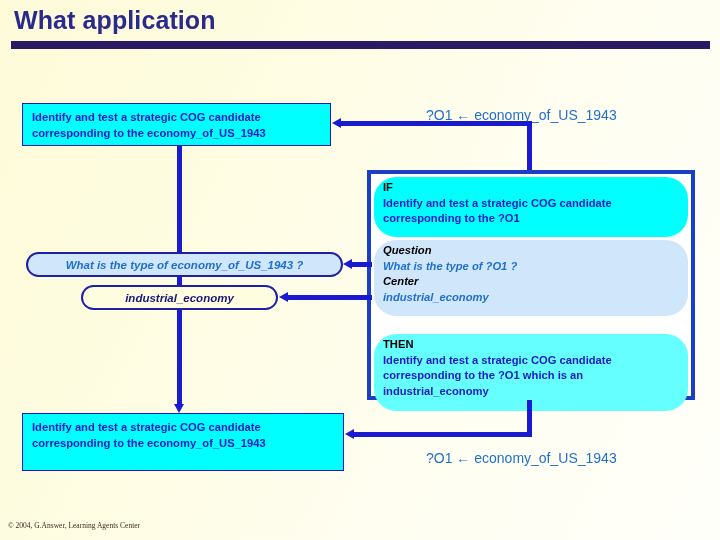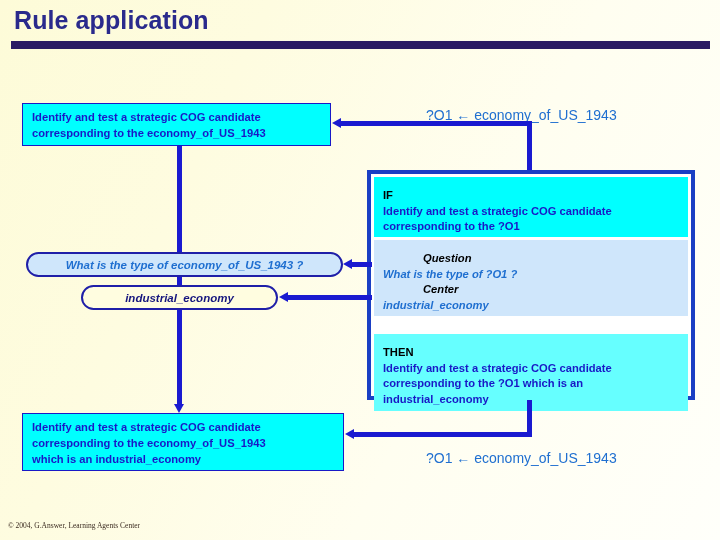--- a/index.html
+++ b/index.html
@@ -87,34 +87,35 @@
     top: 170px;
     width: 328px;
     height: 230px;
     box-sizing: border-box;
     background: #ffffff;
     border: 4px solid #1a3fc4;
     padding: 3px;
   }
   .rule-sec {
     box-sizing: border-box;
-    padding: 11px 7px 4px 9px;
+    padding: 3px 7px 4px 9px;
     font-size: 11.2px;
     line-height: 15.5px;
     font-weight: bold;
     color: #1919c6;
+    border-radius: 22px;
   }
   #rule-if   { background: #00ffff; height: 60px; }
   #rule-qa   { background: #cfe6fb; height: 76px; margin-top: 3px; }
   #rule-then { background: #66ffff; height: 77px; margin-top: 18px; }
 
   .kw { color: #000000; font-weight: bold; }
   .q-line { color: #1f6fd0; font-style: italic; font-weight: bold; }
   .a-line { color: #1f6fd0; font-style: italic; font-weight: bold; }
-  .kw-i { color: #000000; font-weight: bold; font-style: italic; margin-left: 40px; }
+  .kw-i { color: #000000; font-weight: bold; font-style: italic; }
 
   
   .binding {
     position: absolute;
     font-size: 14px;
     font-weight: normal;
     color: #1f6fd0;
     white-space: nowrap;
   }
 
@@ -147,21 +148,21 @@
     font-size: 7.5px;
     color: #3b2b20;
     white-space: nowrap;
   }
 </style>
 </head>
 <body>
 
 <div id="slide">
 
-  <div id="title">Rule application</div>
+  <div id="title">What application</div>
   <div id="title-rule"></div>
 
   <div class="box cyan-box" style="left:22px; top:103px; width:309px; height:43px;">
     <div>Identify and test a strategic COG candidate</div>
     <div>corresponding to the economy_of_US_1943</div>
   </div>
 
   <div class="ln" style="left:177px; top:146px; width:5px; height:107px;"></div>
 
   <div class="round-node q-node" style="left:26px; top:252px; width:317px; height:25px;">What is the type of economy_of_US_1943 ?</div>
@@ -169,21 +170,20 @@
   <div class="ln" style="left:177px; top:277px; width:5px; height:9px;"></div>
 
   <div class="round-node a-node" style="left:81px; top:285px; width:197px; height:25px;">industrial_economy</div>
 
   <div class="ln" style="left:177px; top:310px; width:5px; height:96px;"></div>
   <div class="arrow-down" style="left:174px; top:404px;"></div>
 
   <div class="box cyan-box" style="left:22px; top:413px; width:322px; height:58px;">
     <div>Identify and test a strategic COG candidate</div>
     <div>corresponding to the economy_of_US_1943</div>
-    <div>which is an industrial_economy</div>
   </div>
 
   <div class="binding" style="left:426px; top:107px;">?O1  ←  economy_of_US_1943</div>
 
   <div class="ln" style="left:341px; top:121px; width:191px; height:5px;"></div>
   <div class="ln" style="left:527px; top:121px; width:5px; height:49px;"></div>
   <div class="arrow-left" style="left:332px; top:118px;"></div>
 
   <div id="rule-panel">
 

